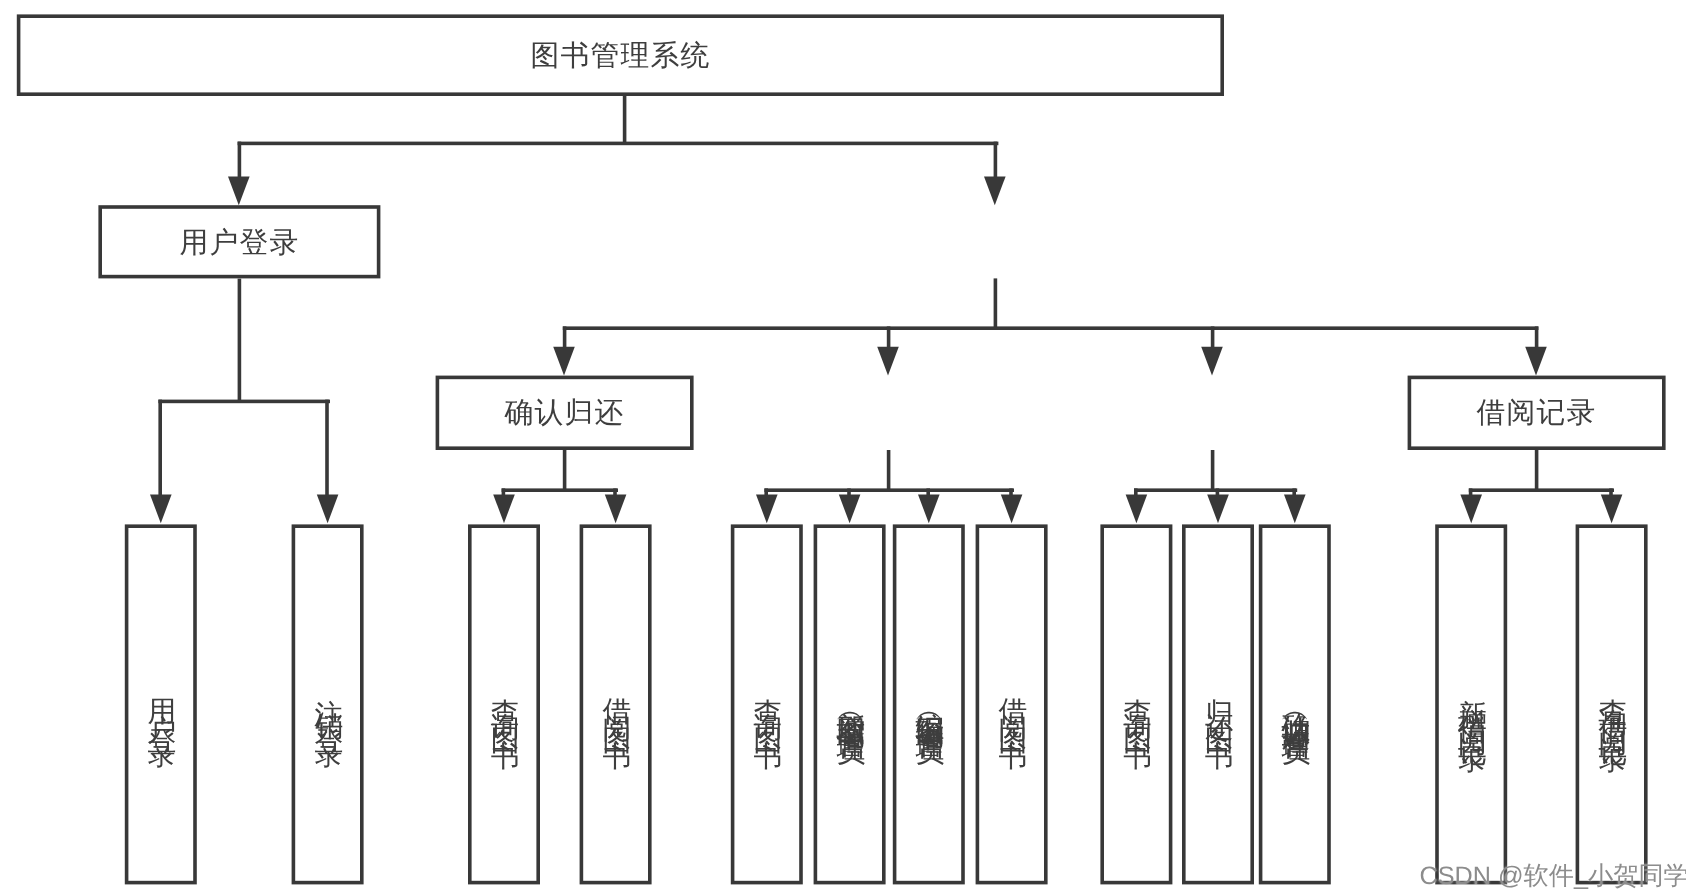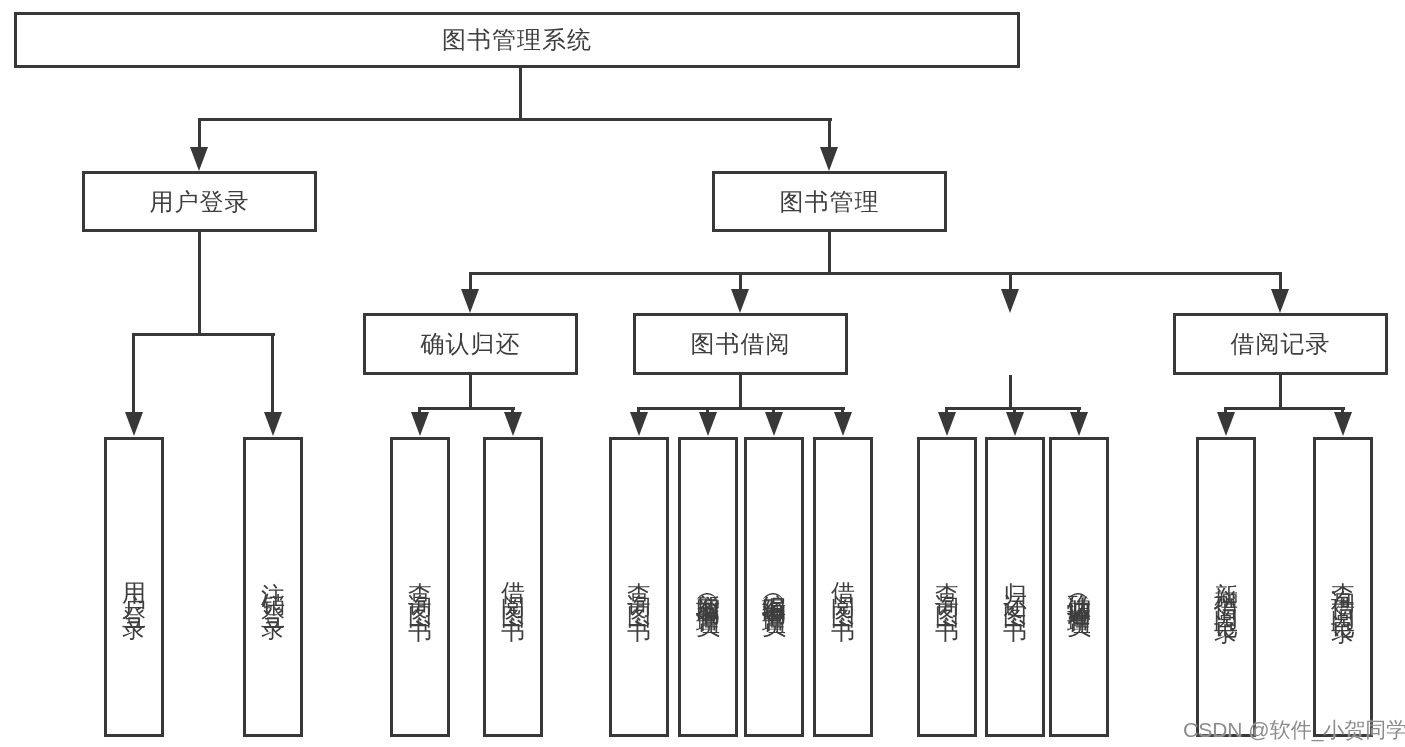--- a/index.html
+++ b/index.html
@@ -95,36 +95,30 @@
   <div class="vline" style="left:1077px;top:407px;height:9px"></div>
   <div class="arrow" style="left:1070px;top:412px"></div>
 
   <div class="vline" style="left:1279px;top:375px;height:35px"></div>
   <div class="hline" style="left:1224px;top:407px;width:121px"></div>
   <div class="vline" style="left:1224px;top:407px;height:9px"></div>
   <div class="arrow" style="left:1217px;top:412px"></div>
   <div class="vline" style="left:1341px;top:407px;height:9px"></div>
   <div class="arrow" style="left:1334px;top:412px"></div>
 
-  <div class="hbox" style="left:14px;top:12px;width:1006px;height:56px">
+  <div class="hbox" style="left:14px;top:12px;width:1006px;height:68px">
     <span class="label">图书管理系统</span>
   </div>
 
   <div class="hbox" style="left:82px;top:171px;width:235px;height:61px">
     <span class="label">用户登录</span>
   </div>
-  <div class="hbox" style="left:712px;top:171px;width:235px;height:61px">
-    <span class="label">图书管理</span>
-  </div>
 
   <div class="hbox" style="left:363px;top:313px;width:215px;height:62px">
     <span class="label">确认归还</span>
-  </div>
-  <div class="hbox" style="left:633px;top:313px;width:215px;height:62px">
-    <span class="label">图书借阅</span>
   </div>
   <div class="hbox" style="left:1173px;top:313px;width:215px;height:62px">
     <span class="label">借阅记录</span>
   </div>
 
   <div class="vbox" style="left:104px">
     <span class="vlabel">用户登录</span>
   </div>
   <div class="vbox" style="left:243px">
     <span class="vlabel">注销登录</span>

